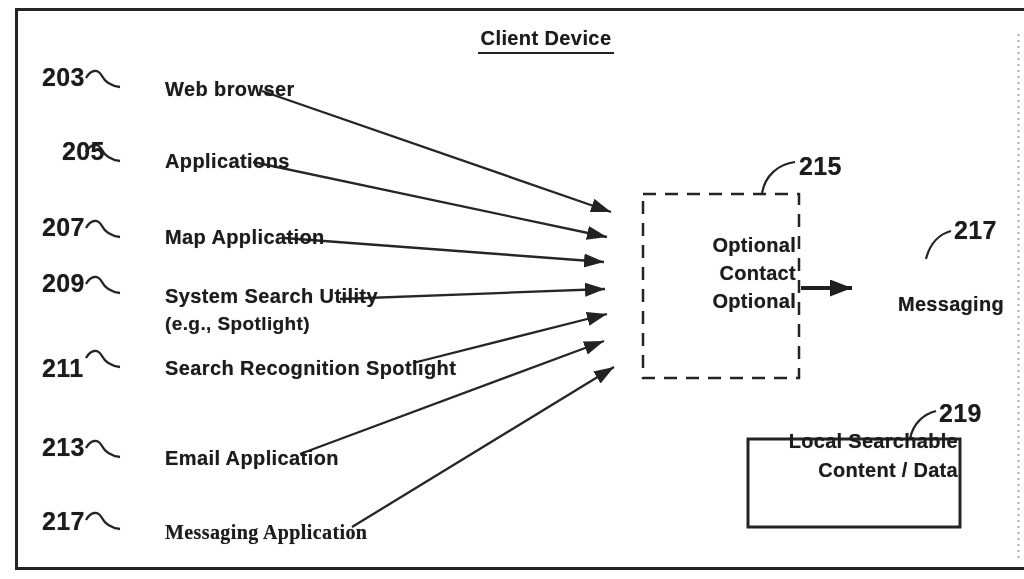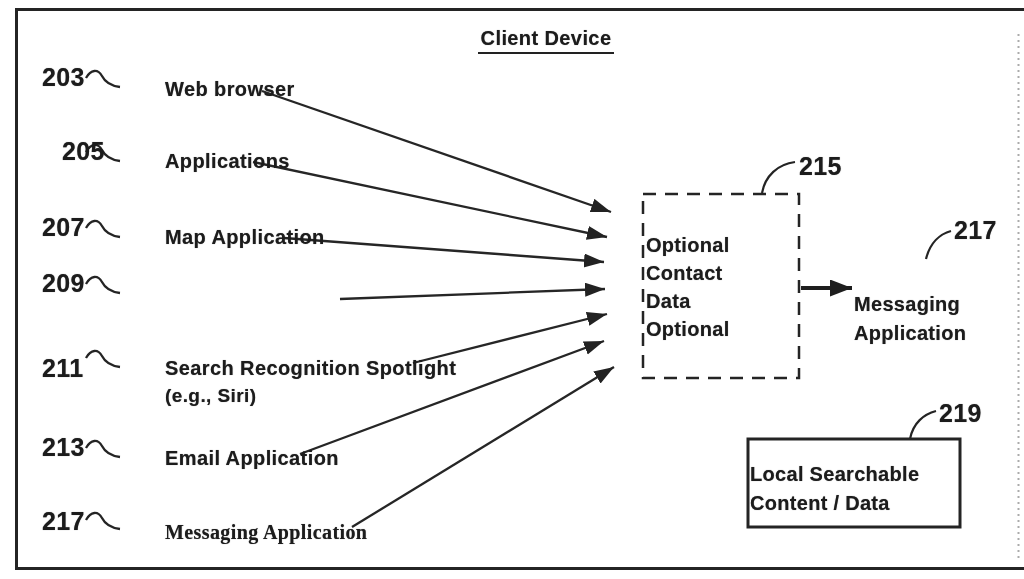--- a/index.html
+++ b/index.html
@@ -24,21 +24,21 @@
     left:430px;top:27px;width:232px;text-align:center;
     font-size:20px;font-weight:600;
   }
   .fig-title .u{
     display:inline-block;border-bottom:2px solid #222;padding:0 3px 2px 3px;
   }
   .refnum{font-size:25px;font-weight:600;}
   .src-label{font-size:20px;font-weight:600;line-height:28px;margin-left:44px;}
   .src-sub{font-size:19px;font-weight:600;}
   .boxtext{
-    position:absolute;text-align:left;font-size:20px;font-weight:600;
+    position:absolute;text-align:right;font-size:20px;font-weight:600;
     text-shadow:0 0 0.8px rgba(25,25,25,0.6);letter-spacing:0.3px;
   }
   .cb-line{line-height:28px;}
   .tb-line{line-height:29px;}
 </style>
 </head>
 <body>
 
 <div class="stage">
 
@@ -95,46 +95,47 @@
   <div class="txt refnum" style="left:42px;top:63px;">203</div>
   <div class="txt src-label" style="left:121px;top:75px;">Web browser</div>
 
   <div class="txt refnum" style="left:42px;top:137px;margin-left:20px;">205</div>
   <div class="txt src-label" style="left:121px;top:147px;">Applications</div>
 
   <div class="txt refnum" style="left:42px;top:213px;">207</div>
   <div class="txt src-label" style="left:121px;top:223px;">Map Application</div>
 
   <div class="txt refnum" style="left:42px;top:269px;">209</div>
+  <div class="txt src-label" style="left:121px;top:282px;">
+    <div>System Search Utility</div>
+    <div class="src-sub">(e.g., Spotlight)</div>
+  </div>
 
   <div class="txt refnum" style="left:42px;top:354px;">211</div>
   <div class="txt src-label" style="left:121px;top:354px;">
     <div>Search Recognition Spotlight</div>
-    <div class="src-sub">(e.g., Siri)</div>
   </div>
 
   <div class="txt refnum" style="left:42px;top:433px;">213</div>
   <div class="txt src-label" style="left:121px;top:444px;">Email Application</div>
 
   <div class="txt refnum" style="left:42px;top:507px;">217</div>
   <div class="txt src-label" style="left:121px;top:518px;font-family:Liberation Serif, serif;">Messaging Application</div>
 
   <div class="boxtext" style="left:646px;top:231px;width:150px;">
     <div class="cb-line">Optional</div>
     <div class="cb-line">Contact</div>
-    <div class="cb-line">Data</div>
     <div class="cb-line">Optional</div>
   </div>
   <div class="txt refnum" style="left:799px;top:152px;">215</div>
 
   <div class="boxtext" style="left:854px;top:258px;width:150px;margin-top:32px;">
     <div class="tb-line">Messaging</div>
-    <div class="tb-line">Application</div>
   </div>
   <div class="txt refnum" style="left:954px;top:216px;">217</div>
 
-  <div class="boxtext" style="left:750px;top:460px;width:208px;">
+  <div class="boxtext" style="left:750px;top:427px;width:208px;">
     <div class="tb-line">Local Searchable</div>
     <div class="tb-line">Content / Data</div>
   </div>
   <div class="txt refnum" style="left:939px;top:399px;">219</div>
 
 </div>
 
 </body></html>

